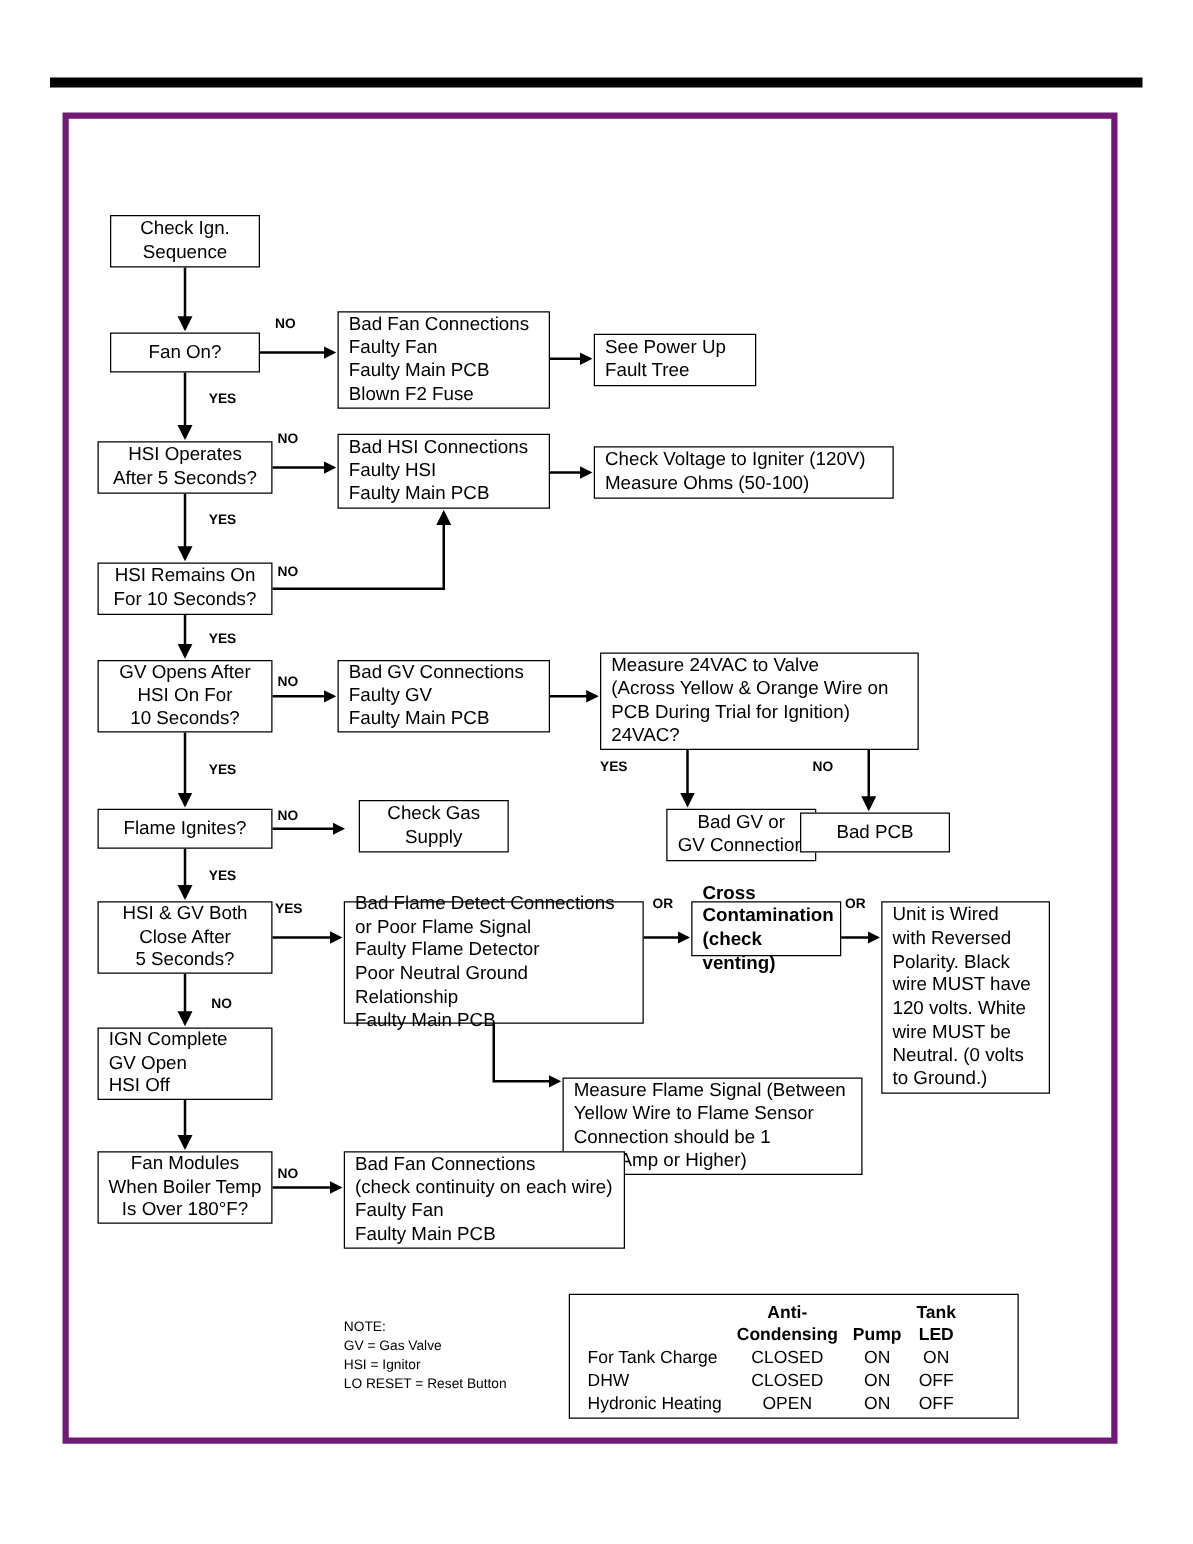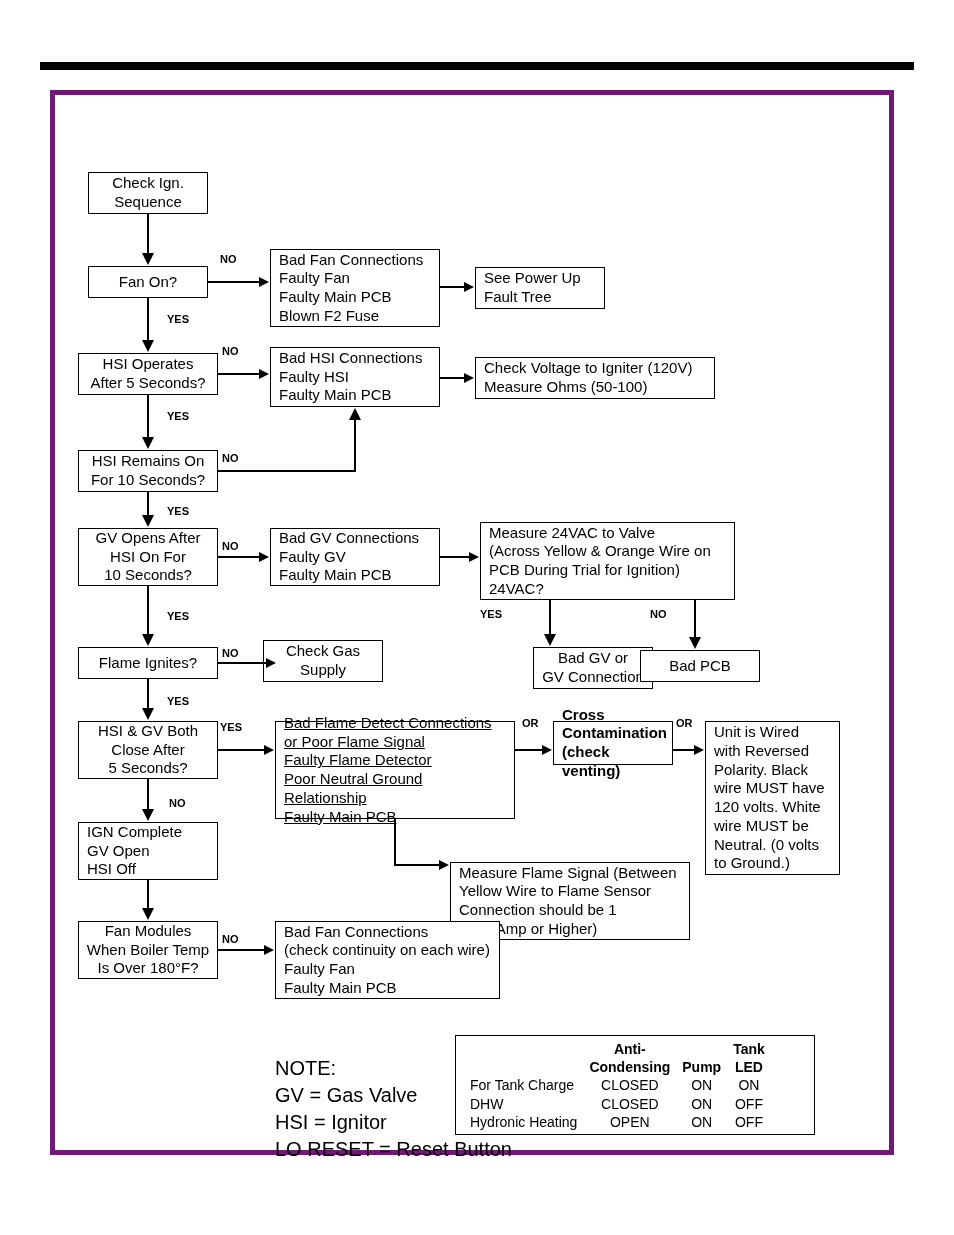--- a/index.html
+++ b/index.html
@@ -52,21 +52,21 @@
     font-weight: bold;
   }
   svg.overlay {
     position: absolute;
     left: 0;
     top: 0;
     pointer-events: none;
   }
   .note {
     position: absolute;
-    font-size: 20px;
+    font-size: 11px;
     line-height: 1.35;
   }
   .state-table {
     position: absolute;
     border: 1.5px solid #000;
     font-size: 14px;
     line-height: 1.3;
     padding: 4px 8px;
     box-sizing: border-box;
   }
@@ -103,26 +103,26 @@
     <div class="box left" style="left:215px; top:252px; width:170px; height:60px;">Bad HSI Connections<br>Faulty HSI<br>Faulty Main PCB</div>
     <div class="box left" style="left:420px; top:262px; width:240px; height:42px;">Check Voltage to Igniter (120V)<br>Measure Ohms (50-100)</div>
 
     <div class="box" style="left:23px; top:355px; width:140px; height:42px;">HSI Remains On<br>For 10 Seconds?</div>
 
     <div class="box" style="left:23px; top:433px; width:140px; height:58px;">GV Opens After<br>HSI On For<br>10 Seconds?</div>
     <div class="box left" style="left:215px; top:433px; width:170px; height:58px;">Bad GV Connections<br>Faulty GV<br>Faulty Main PCB</div>
     <div class="box left" style="left:425px; top:427px; width:255px; height:78px;">Measure 24VAC to Valve<br>(Across Yellow &amp; Orange Wire on<br>PCB During Trial for Ignition)<br>24VAC?</div>
 
     <div class="box" style="left:23px; top:552px; width:140px; height:32px;">Flame Ignites?</div>
-    <div class="box" style="left:208px; top:545px; width:120px; height:42px;text-align:center;">Check Gas<br>Supply</div>
+    <div class="box" style="left:232px; top:545px; width:120px; height:42px;text-align:center;">Check Gas<br>Supply</div>
     <div class="box" style="left:435px; top:552px; width:120px; height:42px;margin-left:43px;">Bad GV or<br>GV Connection</div>
     <div class="box" style="left:585px; top:555px; width:120px; height:32px;">Bad PCB</div>
 
     <div class="box" style="left:23px; top:626px; width:140px; height:58px;">HSI &amp; GV Both<br>Close After<br>5 Seconds?</div>
-    <div class="box left" style="left:220px; top:626px; width:240px; height:98px;text-decoration:underline;">Bad Flame Detect Connections<br>or Poor Flame Signal<br>Faulty Flame Detector<br>Poor Neutral Ground Relationship<br>Faulty Main PCB</div>
+    <div class="box left" style="left:220px; top:626px; width:240px; height:98px;">Bad Flame Detect Connections<br>or Poor Flame Signal<br>Faulty Flame Detector<br>Poor Neutral Ground Relationship<br>Faulty Main PCB</div>
     <div class="box left" style="left:498px; top:626px; width:120px; height:44px;font-weight:bold;">Cross<br>Contamination<br>(check venting)</div>
     <div class="box left" style="left:650px; top:626px; width:135px; height:154px;">Unit is Wired<br>with Reversed<br>Polarity. Black<br>wire MUST have<br>120 volts. White<br>wire MUST be<br>Neutral. (0 volts<br>to Ground.)</div>
 
     <div class="box left" style="left:395px; top:767px; width:240px; height:78px;">Measure Flame Signal (Between<br>Yellow Wire to Flame Sensor<br>Connection should be 1<br>microAmp or Higher)</div>
 
     <div class="box left" style="left:23px; top:727px; width:140px; height:58px;">IGN Complete<br>GV Open<br>HSI Off</div>
 
     <div class="box" style="left:23px; top:826px; width:140px; height:58px;">Fan Modules<br>When Boiler Temp<br>Is Over 180°F?</div>
     <div class="box left" style="left:220px; top:826px; width:225px; height:78px;">Bad Fan Connections<br>(check continuity on each wire)<br>Faulty Fan<br>Faulty Main PCB</div>
 

